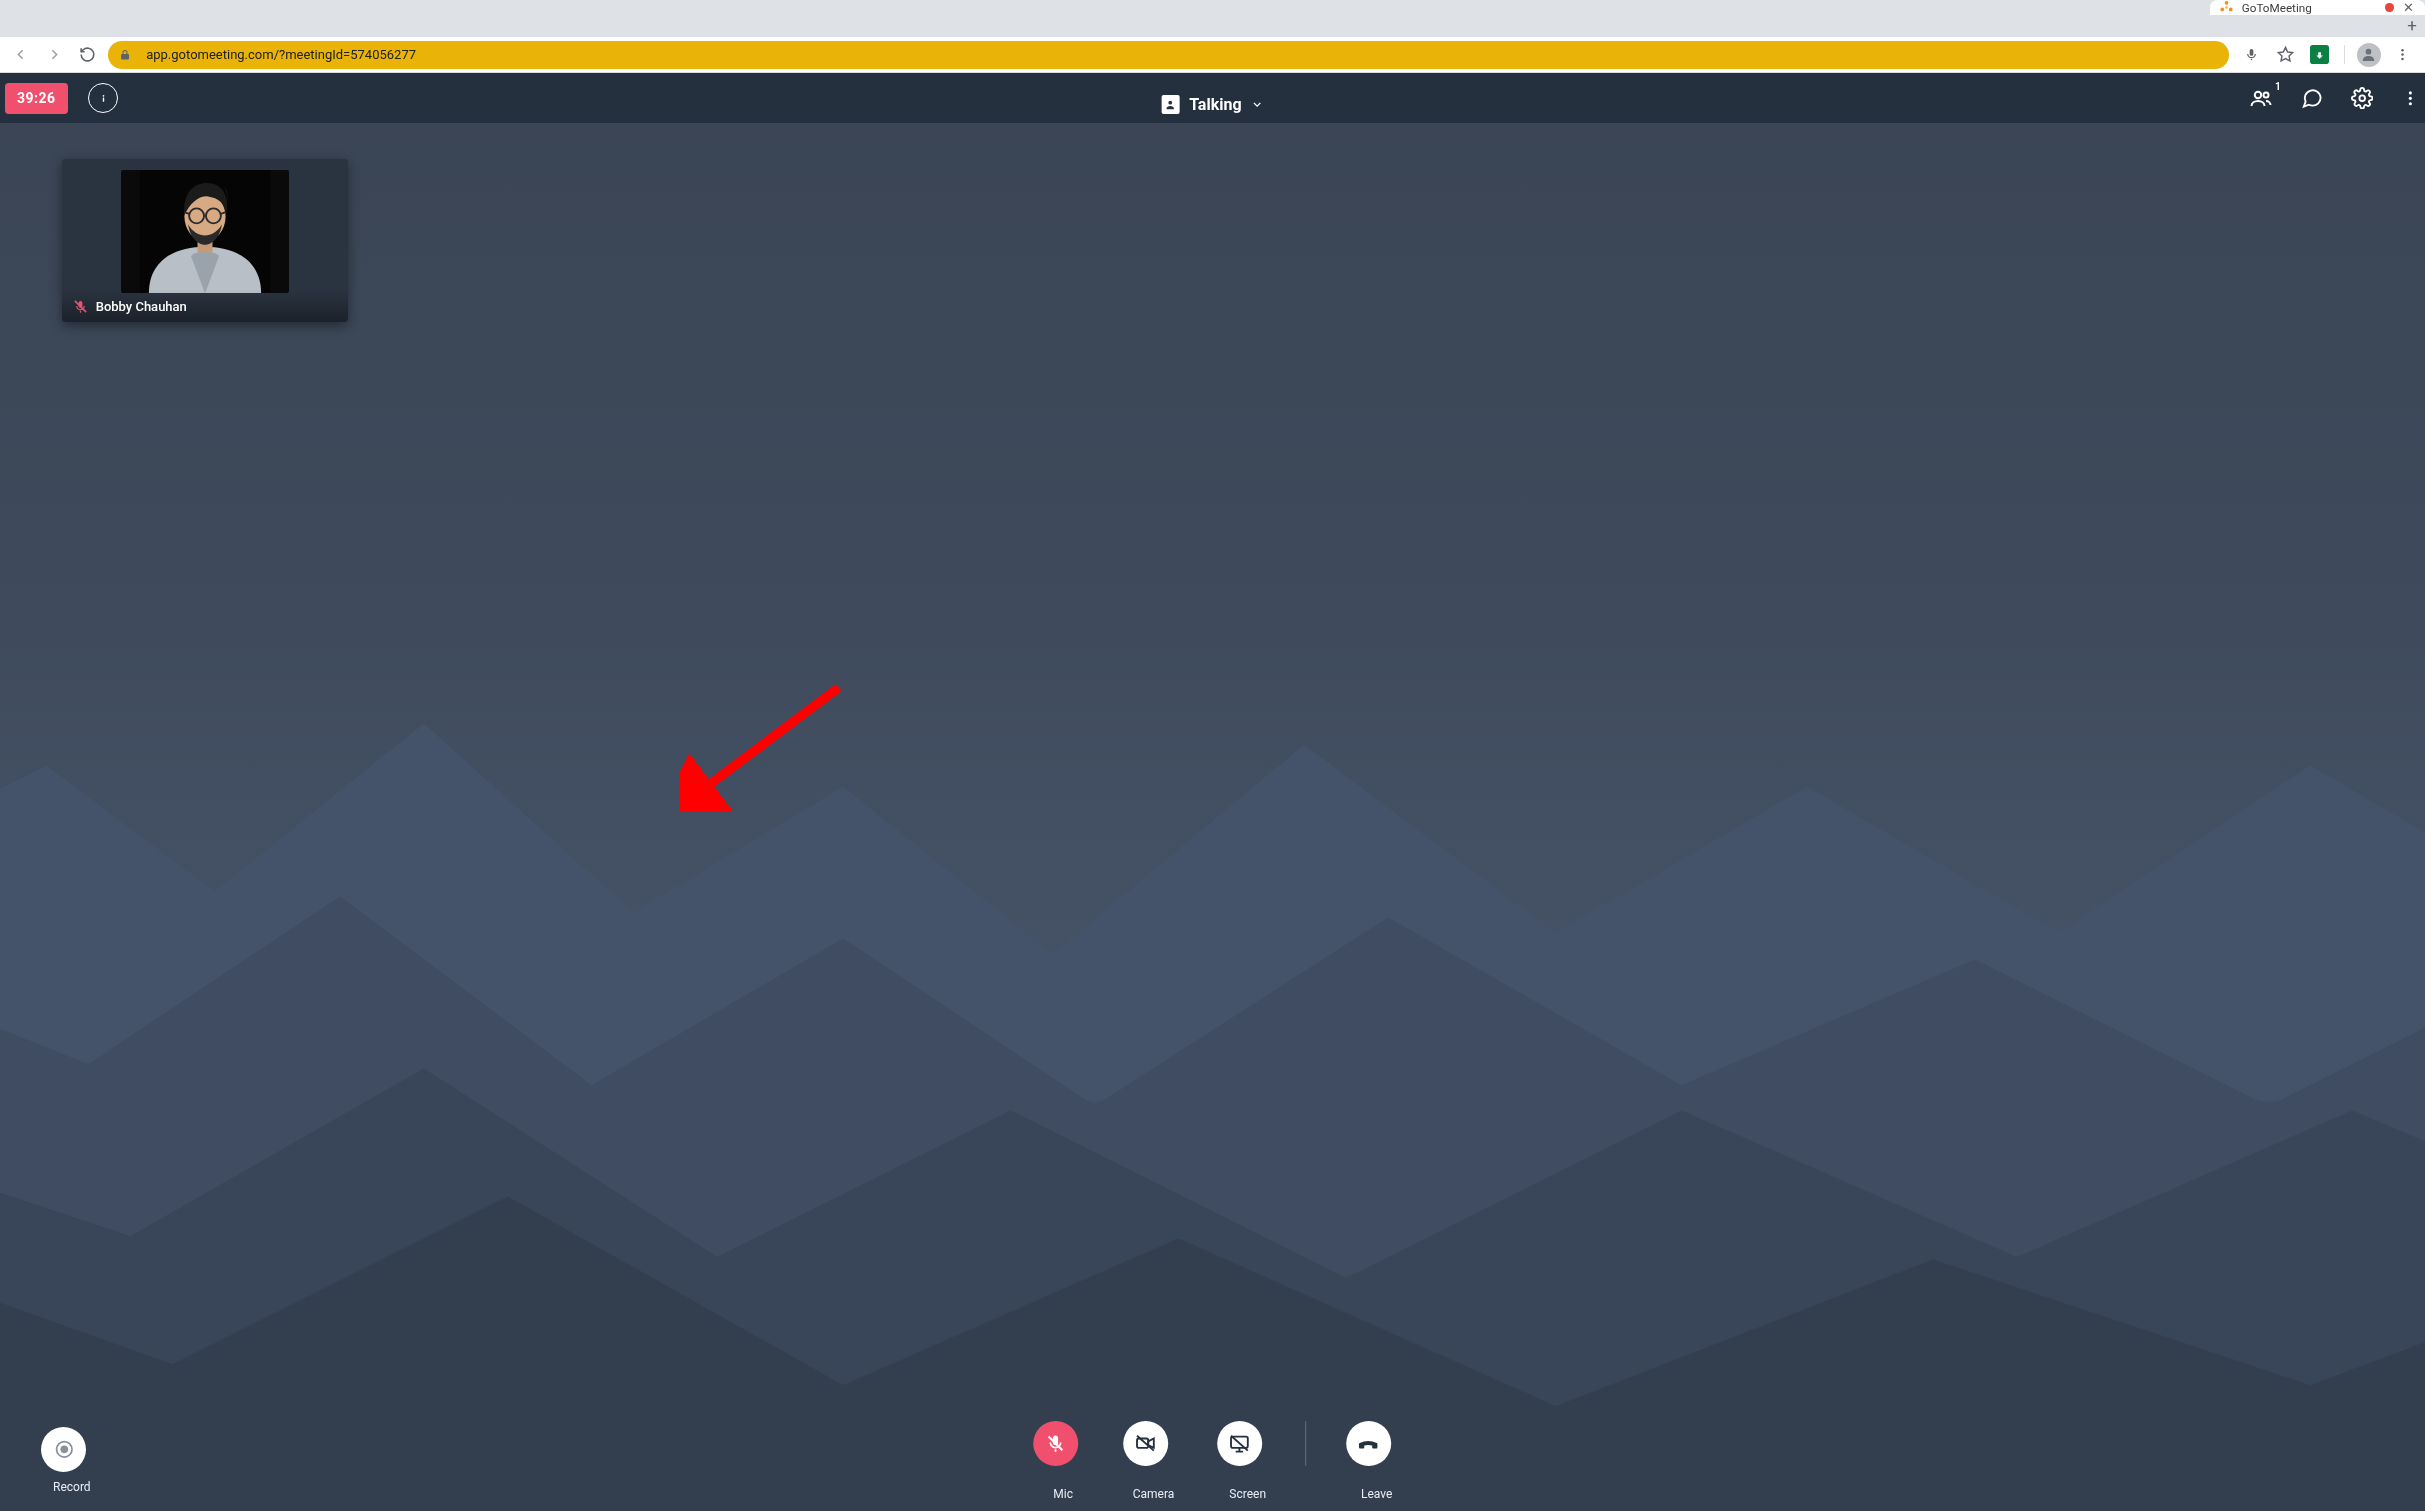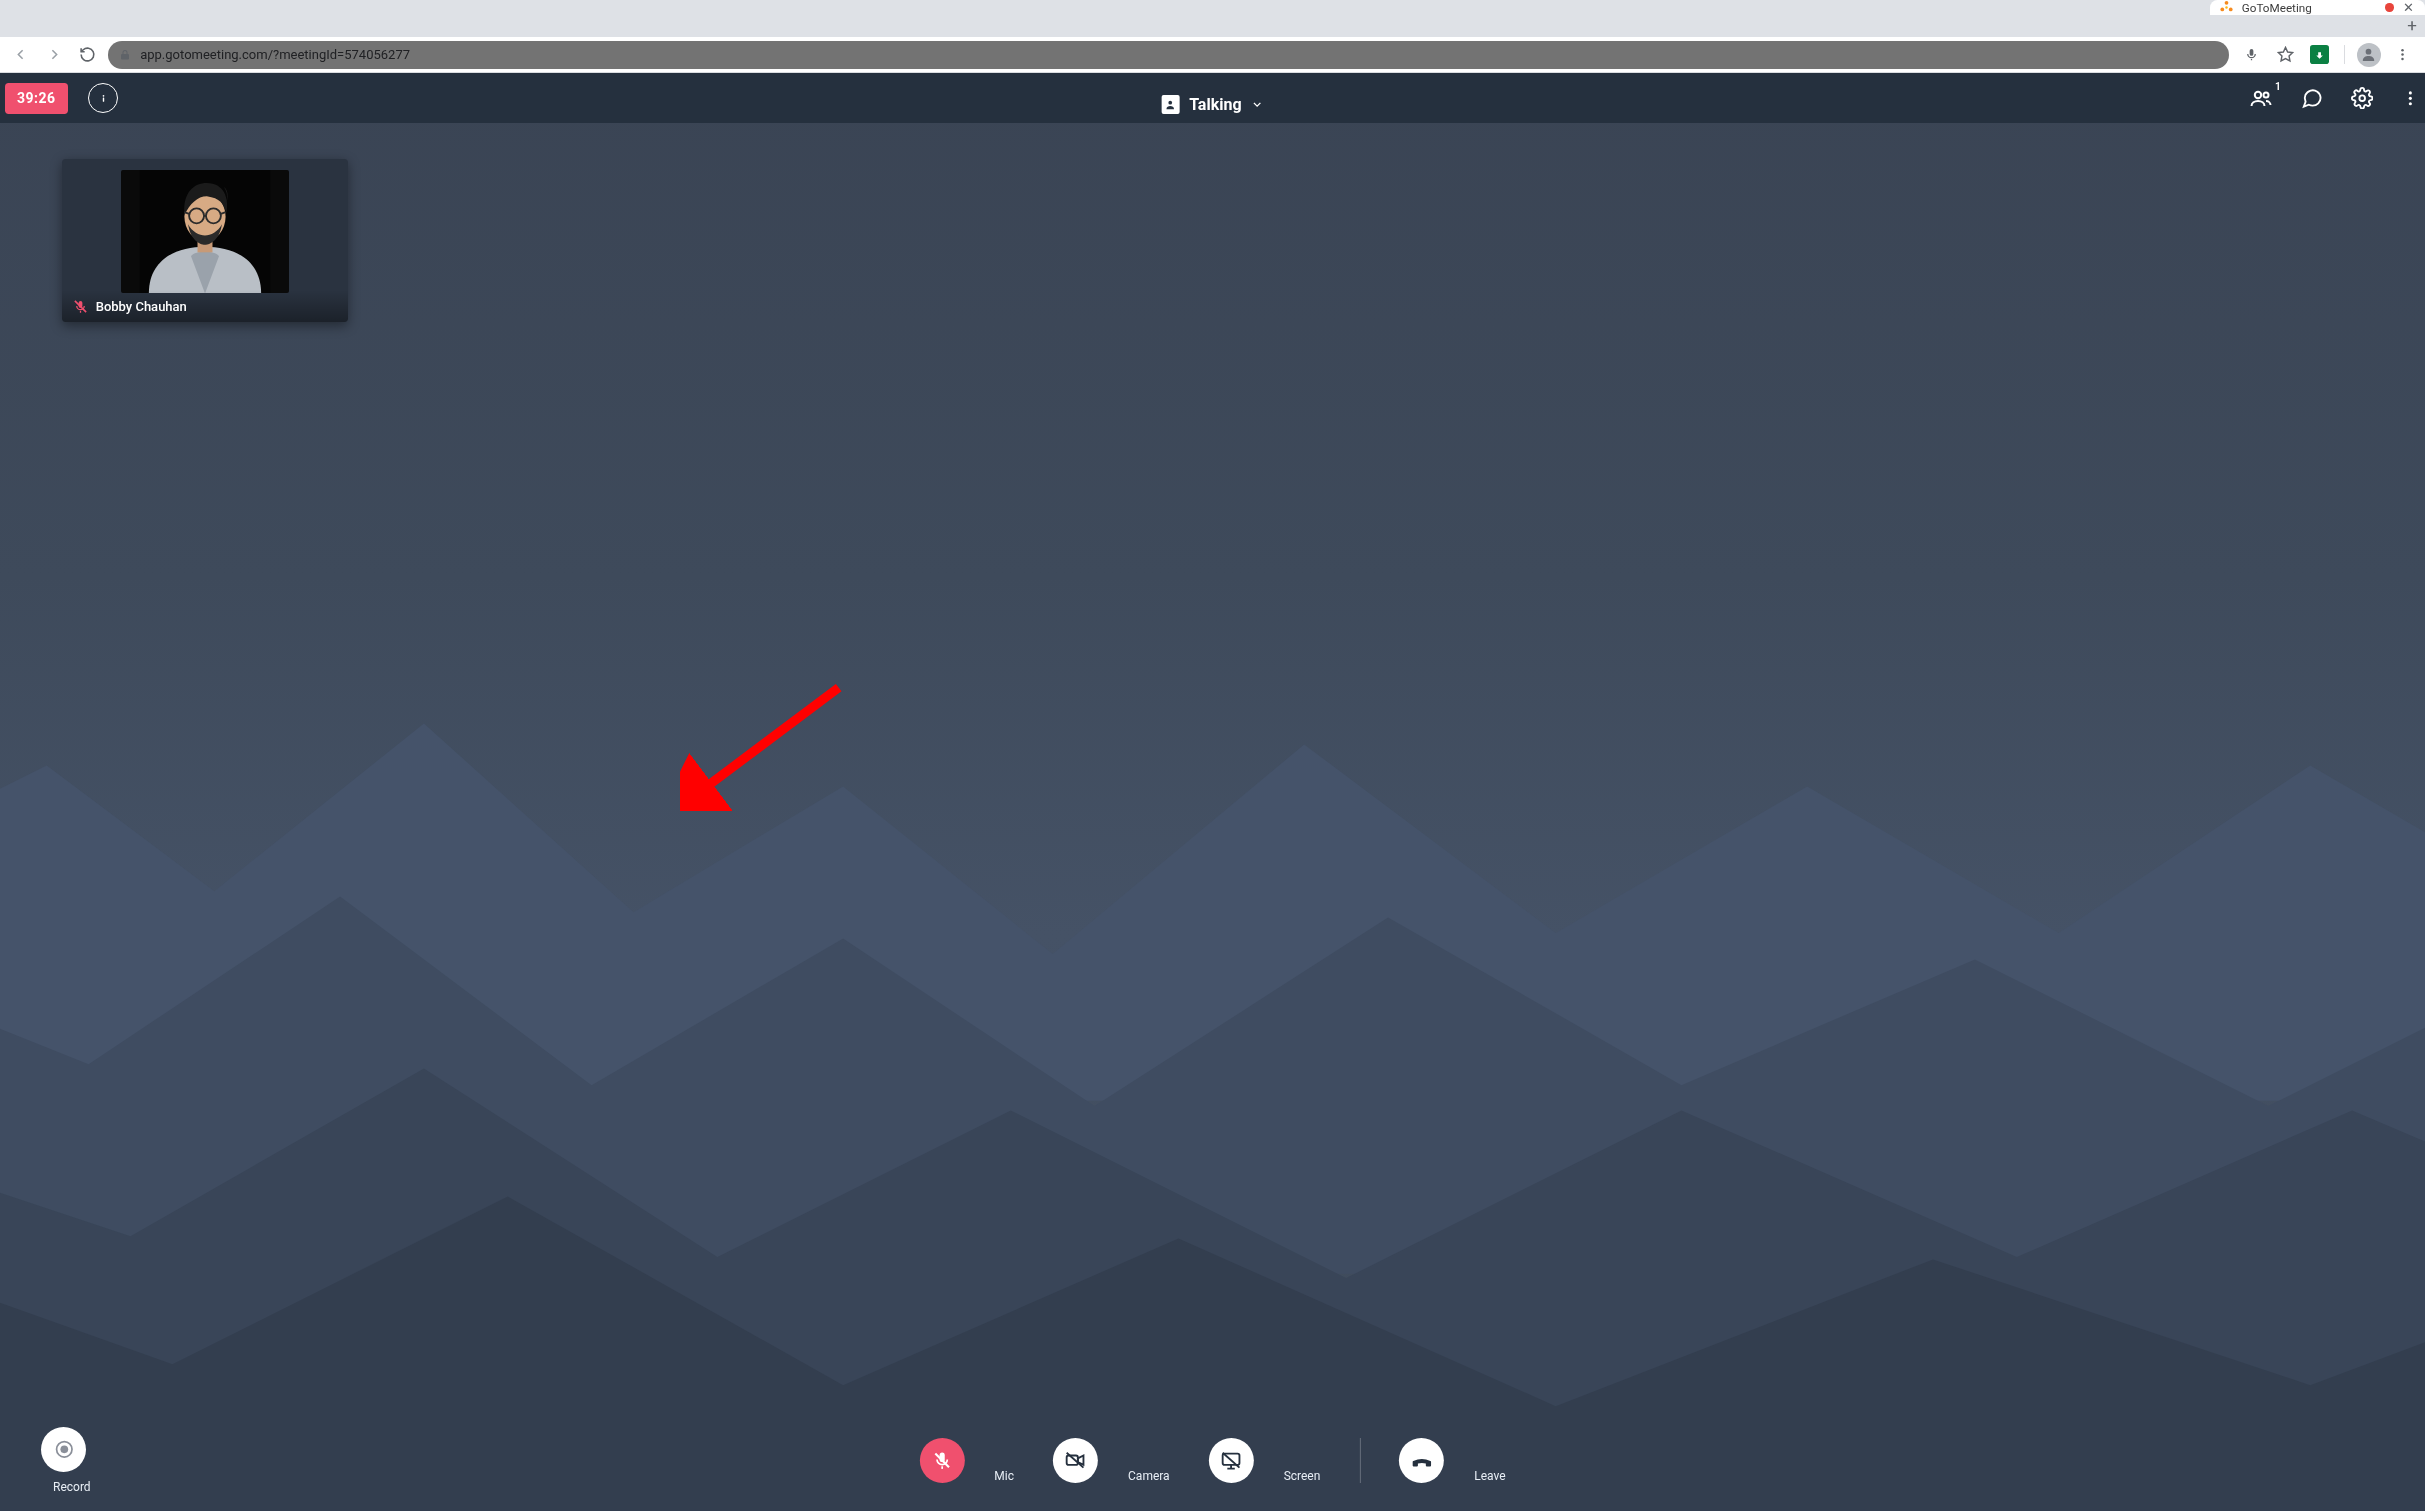--- a/index.html
+++ b/index.html
@@ -11,21 +11,21 @@
   .tab { background: #fff; height: 32px; min-width: 215px; border-radius: 7.5px 7.5px 0 0; display: flex; align-items: center; padding: 0 9.3px; gap: 7.5px; font-size: 11.7px; color: #3c3c3c; position: relative; }
   .tab .favicon { width: 15px; height: 15px; display: flex; align-items: center; justify-content: center; }
   .tab .title { flex: 1; white-space: nowrap; overflow: hidden; text-overflow: ellipsis; }
   .tab .rec-dot { width: 8.4px; height: 8.4px; border-radius: 50%; background: #e8453c; }
   .tab .close { font-size: 13px; color: #5f6368; cursor: pointer; padding: 0 1.9px; }
   .new-tab { width: 26px; height: 26px; display: flex; align-items: center; justify-content: center; margin-left: 7.5px; margin-bottom: 2.8px; color: #5f6368; font-size: 17px; cursor: pointer; border-radius: 50%; }
 
   .browser-toolbar { height: 36px; background: #fff; display: flex; align-items: center; padding: 0 7.5px; gap: 7.5px; border-bottom: 0.9px solid #dadce0; }
   .nav-btn { width: 26px; height: 26px; display:flex; align-items:center; justify-content:center; color:#9aa0a6; border-radius:50%; }
   .nav-btn.active { color:#5f6368; cursor:pointer; }
-  .omnibox { flex:1; height: 28px; background:#737373; border-radius:14px; display:flex; align-items:center; padding:0 11.2px; gap:9px; color:#202124; font-size:13px; }
+  .omnibox { flex:1; height: 28px; background:#eab308; border-radius:14px; display:flex; align-items:center; padding:0 11.2px; gap:15px; color:#202124; font-size:13px; }
   .omnibox .lock { color:#5f6368; }
   .toolbar-right { display:flex; align-items:center; gap:3.7px; }
   .tb-icon { width:30px; height:30px; display:flex; align-items:center; justify-content:center; color:#5f6368; cursor:pointer; border-radius:50%; }
   .ext-badge { width:18.7px; height:18.7px; background:#0b8043; border-radius:2.8px; display:flex; align-items:center; justify-content:center; }
   .avatar-circle { width:24px; height:24px; border-radius:50%; background:#bdc1c6; display:flex; align-items:center; justify-content:center; }
   .vdiv { width:0.9px; height:18.7px; background:#dadce0; margin:0 5.6px; }
 
   
   .app { flex:1; position:relative; background: linear-gradient(180deg,#3a4454 0%, #3e4a5b 35%, #455266 60%, #3c4756 100%); overflow:hidden; }
   
@@ -52,21 +52,21 @@
   .tile-mic { color:#f0506e; }
   .tile-name { color:#fff; font-size:13px; font-weight:500; }
 
   
   .arrow-anno { position:absolute; pointer-events:none; z-index:20; }
 
   
   .controls { position:absolute; left:0; right:0; bottom:0; height:101px; display:flex; align-items:center; }
   .ctrl-left { position:absolute; left:37px; display:flex; flex-direction:column; align-items:center; gap:7.5px; }
   .ctrl-center { position:absolute; left:50%; transform:translateX(-50%); display:flex; align-items:flex-start; gap:39px; }
-  .ctrl-item { display:flex; flex-direction:row; align-items:flex-end; gap:14px; }
+  .ctrl-item { display:flex; flex-direction:column; align-items:center; gap:21px; }
   .ctrl-btn { width:45px; height:45px; border-radius:50%; background:#fff; display:flex; align-items:center; justify-content:center; cursor:pointer; color:#25303e; }
   .ctrl-btn.red { background:#f0506e; color:#fff; }
   .ctrl-label { color:#e8eef5; font-size:12px; font-weight:400;margin-left:16px; }
   .ctrl-sep { width:0.9px; height:45px; background:rgba(255,255,255,0.25); margin-top:0; }
 
   svg { display:block; }
 </style>
 </head>
 <body>
 

